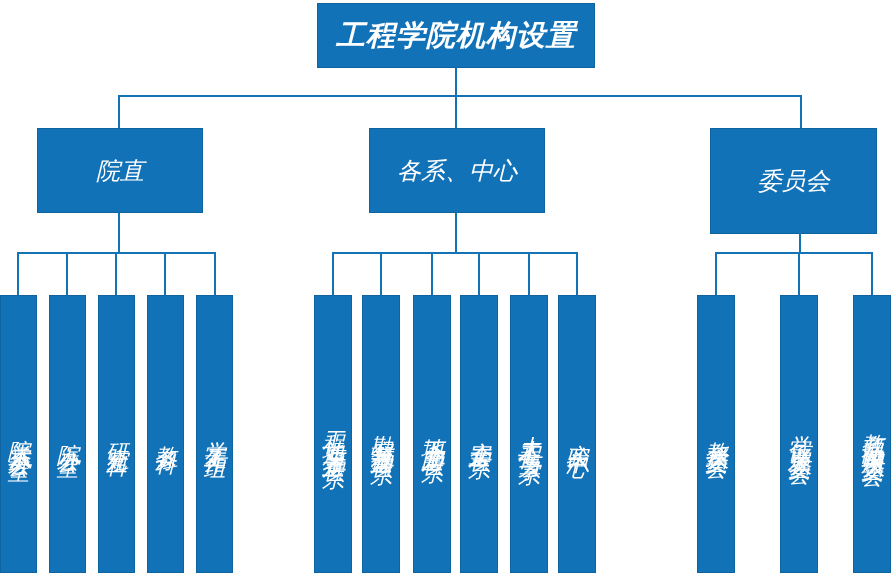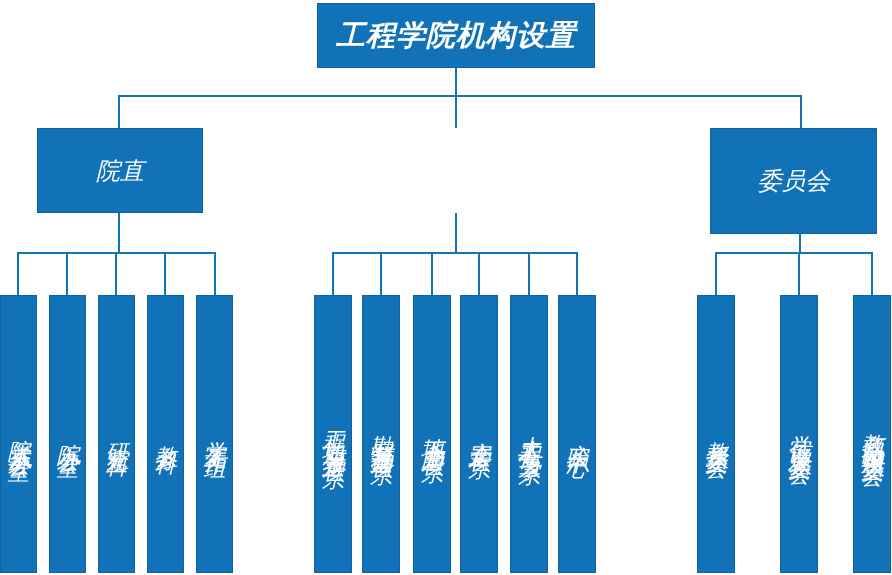--- a/index.html
+++ b/index.html
@@ -43,20 +43,21 @@
 
   <div class="node title-node" style="left:317px; top:3px; width:278px; height:65px;">工程学院机构设置</div>
 
   <div class="vline" style="left:455px; top:68px; height:28px;"></div>
   <div class="hline" style="left:118px; top:95px; width:684px;"></div>
   <div class="vline" style="left:118px; top:95px; height:33px;"></div>
   <div class="vline" style="left:455px; top:95px; height:33px;"></div>
   <div class="vline" style="left:800px; top:95px; height:33px;"></div>
 
   <div class="node branch-node" style="left:37px; top:128px; width:166px; height:85px;">院直</div>
+  <div class="node branch-node" style="left:369px; top:128px; width:176px; height:85px;">各系、中心</div>
   <div class="node branch-node" style="left:710px; top:128px; width:167px; height:106px;">委员会</div>
 
   <div class="vline" style="left:118px; top:213px; height:40px;"></div>
   <div class="hline" style="left:17px; top:252px; width:199px;"></div>
   <div class="vline" style="left:17px;  top:252px; height:43px;"></div>
   <div class="vline" style="left:66px;  top:252px; height:43px;"></div>
   <div class="vline" style="left:115px; top:252px; height:43px;"></div>
   <div class="vline" style="left:164px; top:252px; height:43px;"></div>
   <div class="vline" style="left:214px; top:252px; height:43px;"></div>
 

